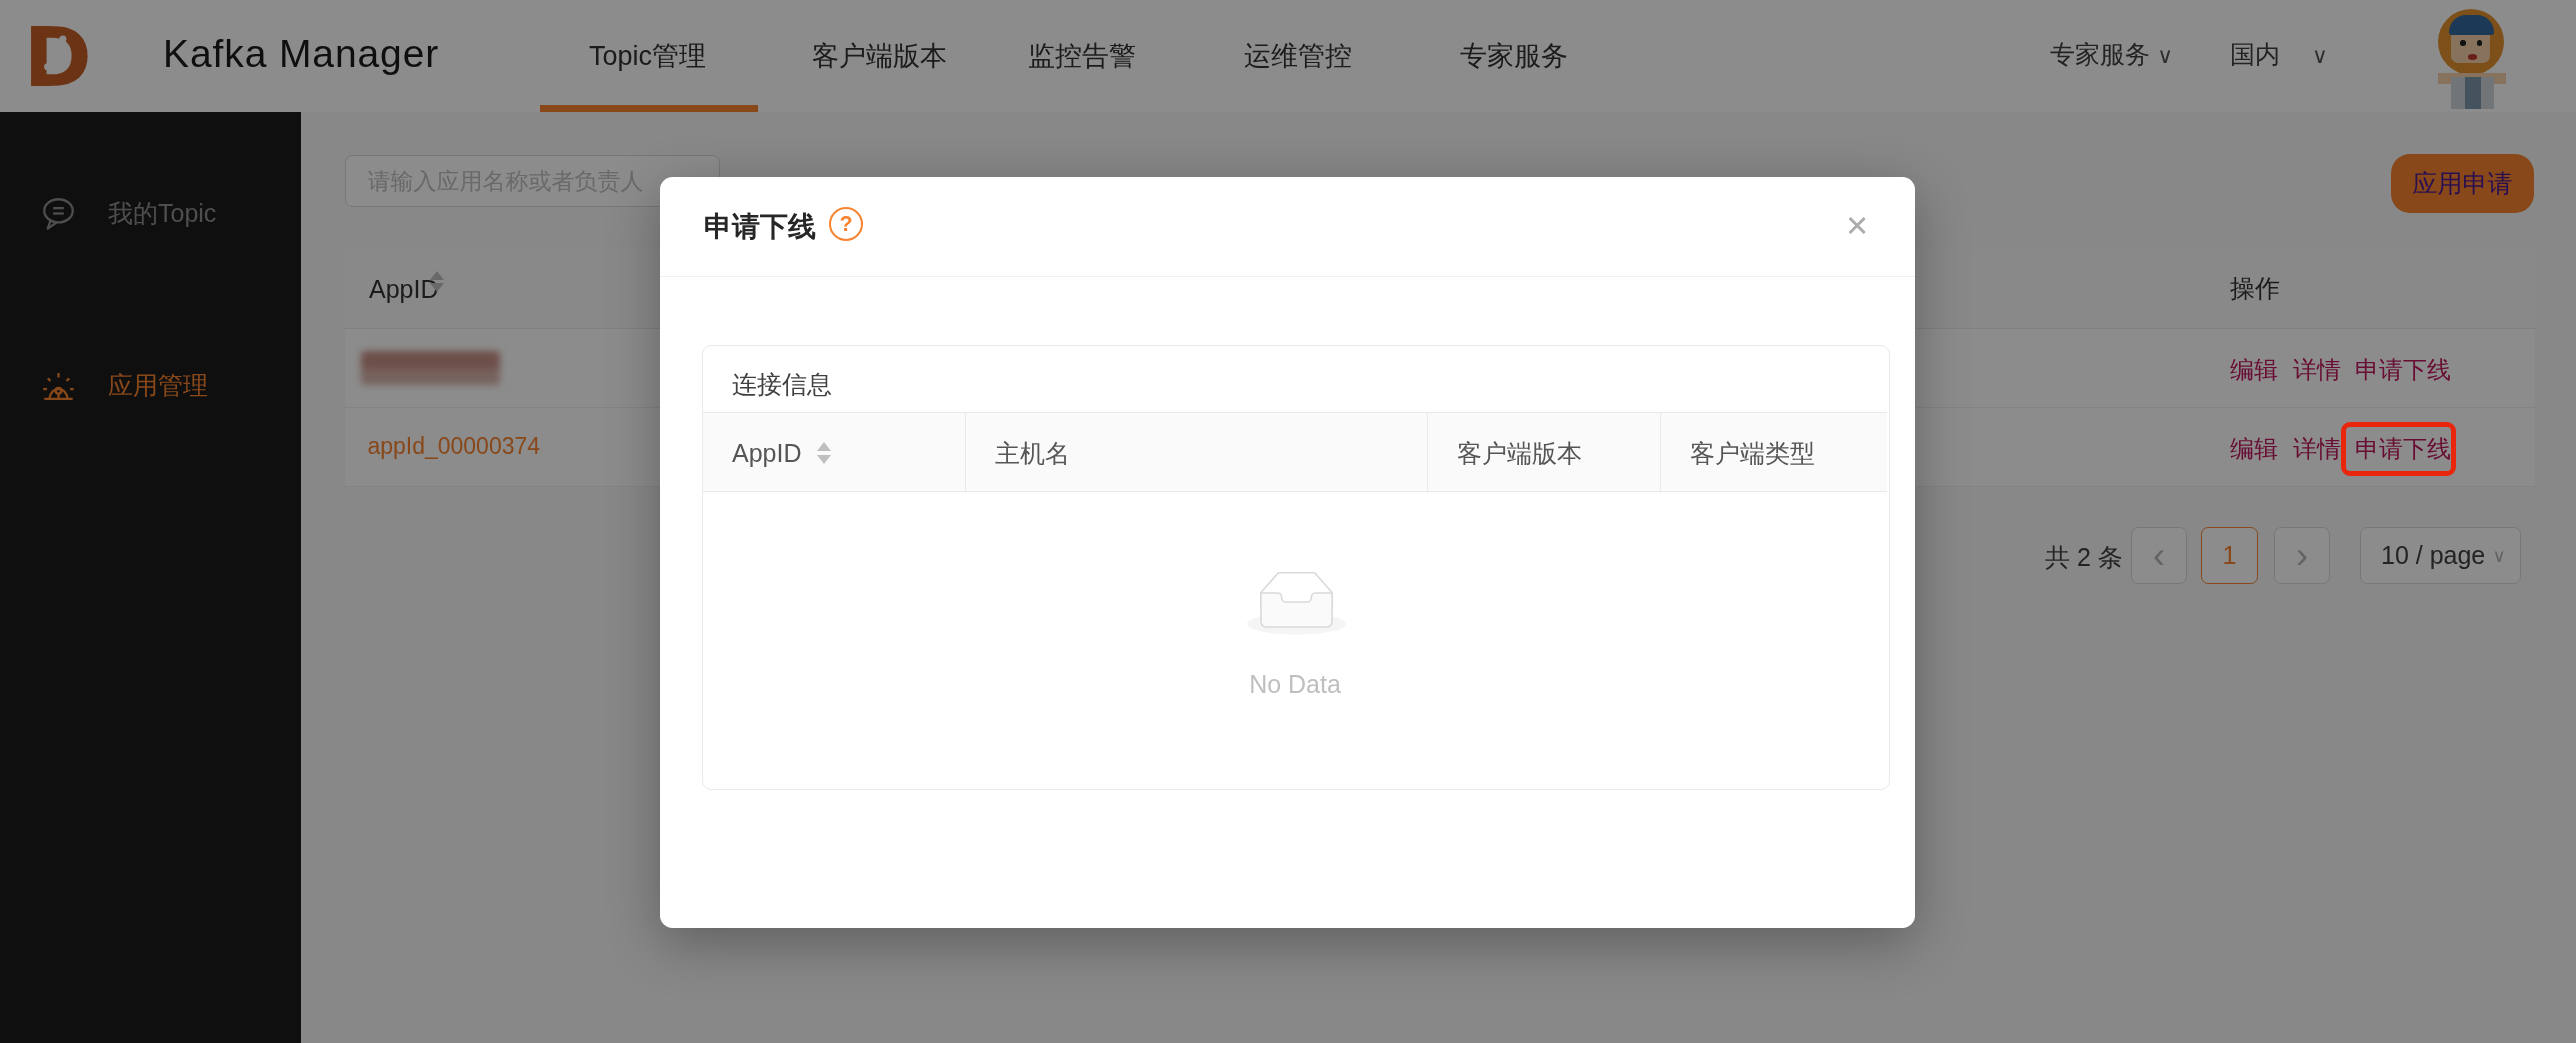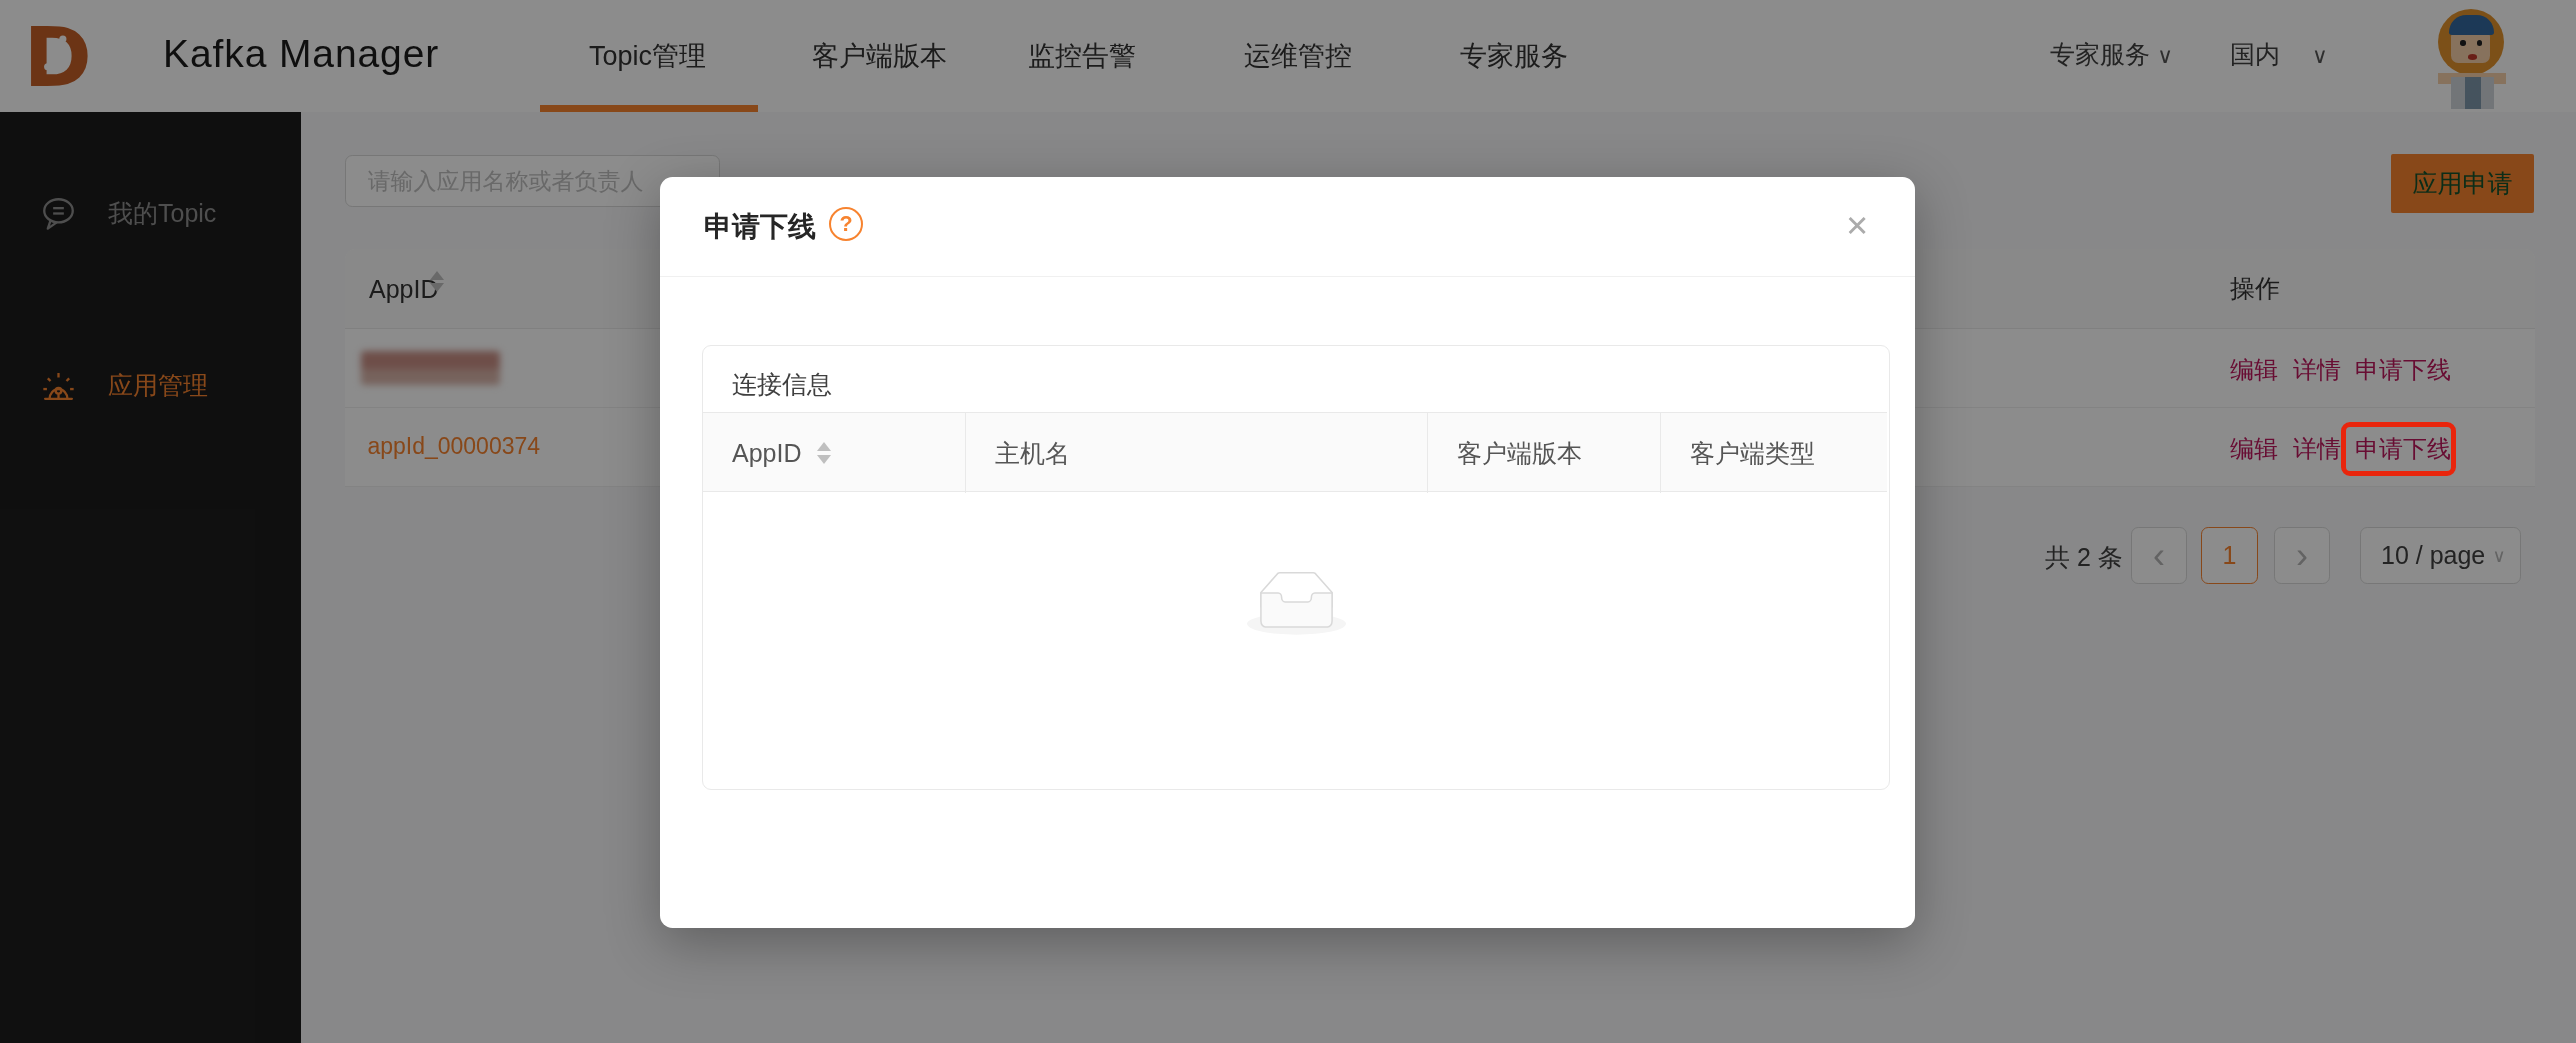--- a/index.html
+++ b/index.html
@@ -19,21 +19,21 @@
   .side-item { left:0; width:301px; height:57px; color:#8f8f8f; display:flex; align-items:center; cursor:pointer; }
   .side-item .lbl { font-size:25px; margin-left:29px; }
   .side-item.active { color:#F7832F; }
   .side-icon { width:41px; height:41px; margin-left:38px; }
   
   .content-bg { left:301px; top:112px; width:2275px; height:931px; background:#f7f8fa; }
   .search { left:345px; top:155px; width:375px; height:52px; background:#fff; border:1.8px solid #d9d9d9;
     border-radius:7.2px; font-size:23px; color:#404040; padding:0 21.5px; outline:none; }
   .search::placeholder { color:#bfbfbf; }
   .btn { display:flex; align-items:center; justify-content:center; cursor:pointer; }
-  .btn-primary { background:#F7832F; color:#14532d; font-size:25px; border-radius:2px; border:none; }
+  .btn-primary { background:#F7832F; color:#4c1d95; font-size:25px; border-radius:19px; border:none; }
   .card { left:345px; top:249px; width:2190px; height:238px; background:#fff; border-radius:10.8px 10.8px 0 0; }
   .thead { left:0; top:0; width:2190px; height:80px; background:#fafafa; border-bottom:1.8px solid #e9e9e9;
     border-radius:10.8px 10.8px 0 0; }
   .th { font-size:25px; color:#333; }
   .trow { width:2190px; height:79px; border-bottom:1.8px solid #efefef; background:#fff; }
   .applink { font-size:23px; color:#F7832F; cursor:pointer; }
   .act { font-size:24px; color:#be185d; cursor:pointer; }
   .blob { width:139px; height:34px; border-radius:3.6px; filter:blur(3.6px);
     background:linear-gradient(180deg,#c98f85 0 52%,#d8b3a8 52% 100%),
                repeating-linear-gradient(90deg,rgba(255,255,255,.25) 0 12.5px,rgba(0,0,0,.08) 12.5px 25px); }
@@ -231,19 +231,20 @@
         </div>
       </div>
 
       <svg class="abs" style="left:544px;top:226px" width="99" height="65" viewBox="0 0 64 41">
         <ellipse cx="32" cy="33" rx="32" ry="7" fill="#f5f5f5"></ellipse>
         <g fill-rule="nonzero" stroke="#d9d9d9" fill="none">
           <path d="M55 12.76L44.854 1.258C44.367.474 43.656 0 42.907 0H21.093c-.749 0-1.46.474-1.947 1.257L9 12.761V22h46v-9.24z"></path>
           <path d="M41.613 15.931c0-1.605.994-2.93 2.227-2.931H55v18.137C55 33.26 53.68 35 52.05 35h-40.1C10.32 35 9 33.259 9 31.137V13h11.16c1.233 0 2.227 1.323 2.227 2.928v.022c0 1.605 1.005 2.901 2.237 2.901h14.752c1.232 0 2.237-1.308 2.237-2.913v-.007z" fill="#fafafa"></path>
         </g>
       </svg>
+      <div class="abs empty-txt" style="left:0;top:324px;width:1184px;text-align:center">No Data</div>
     </div>
 
   </div>
 
 
 </div>
 
 
 </body></html>

